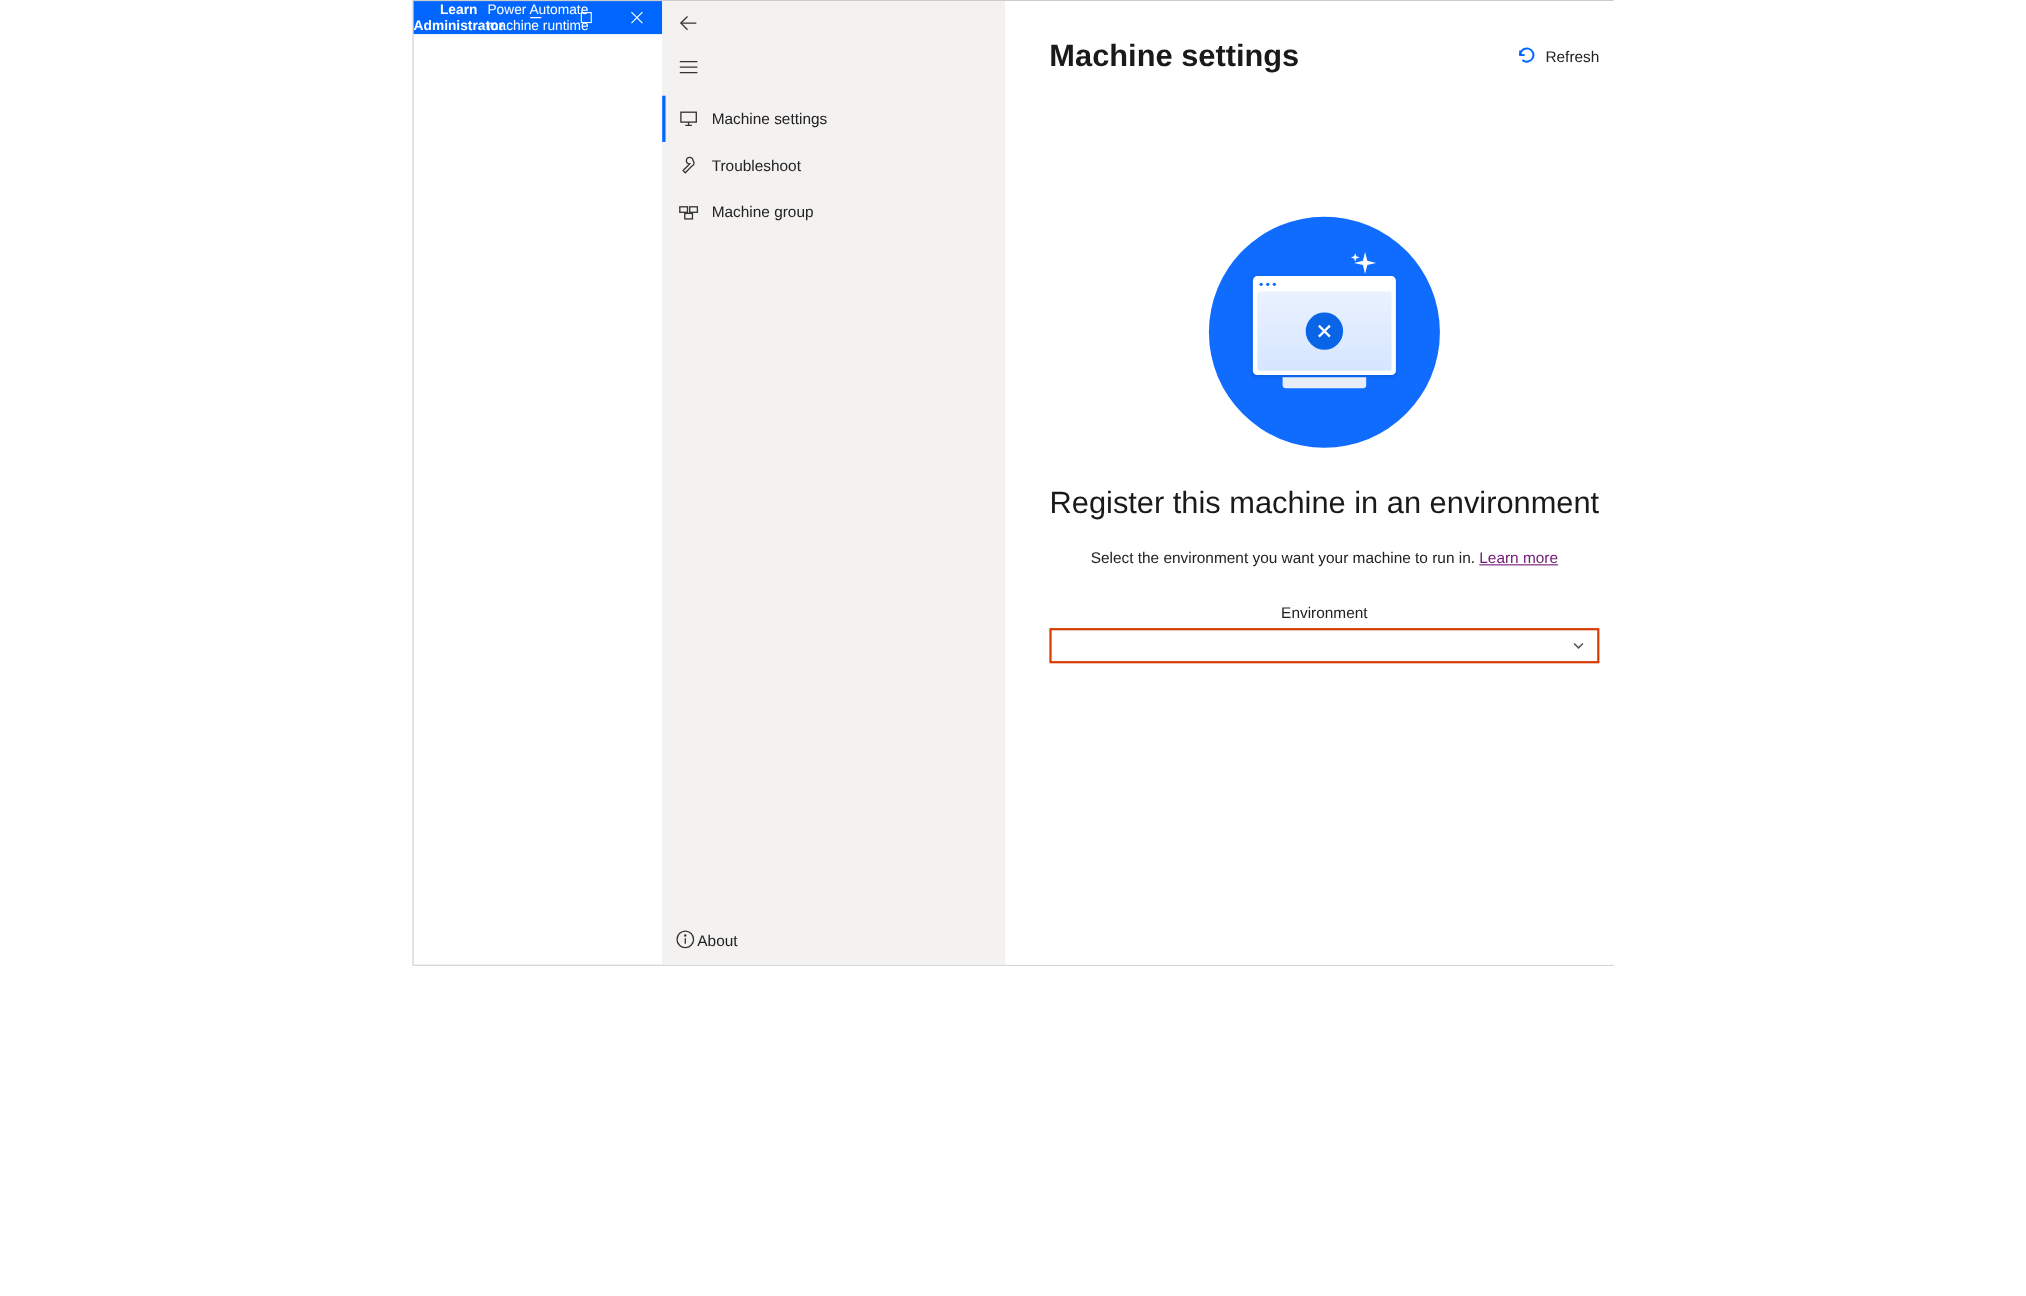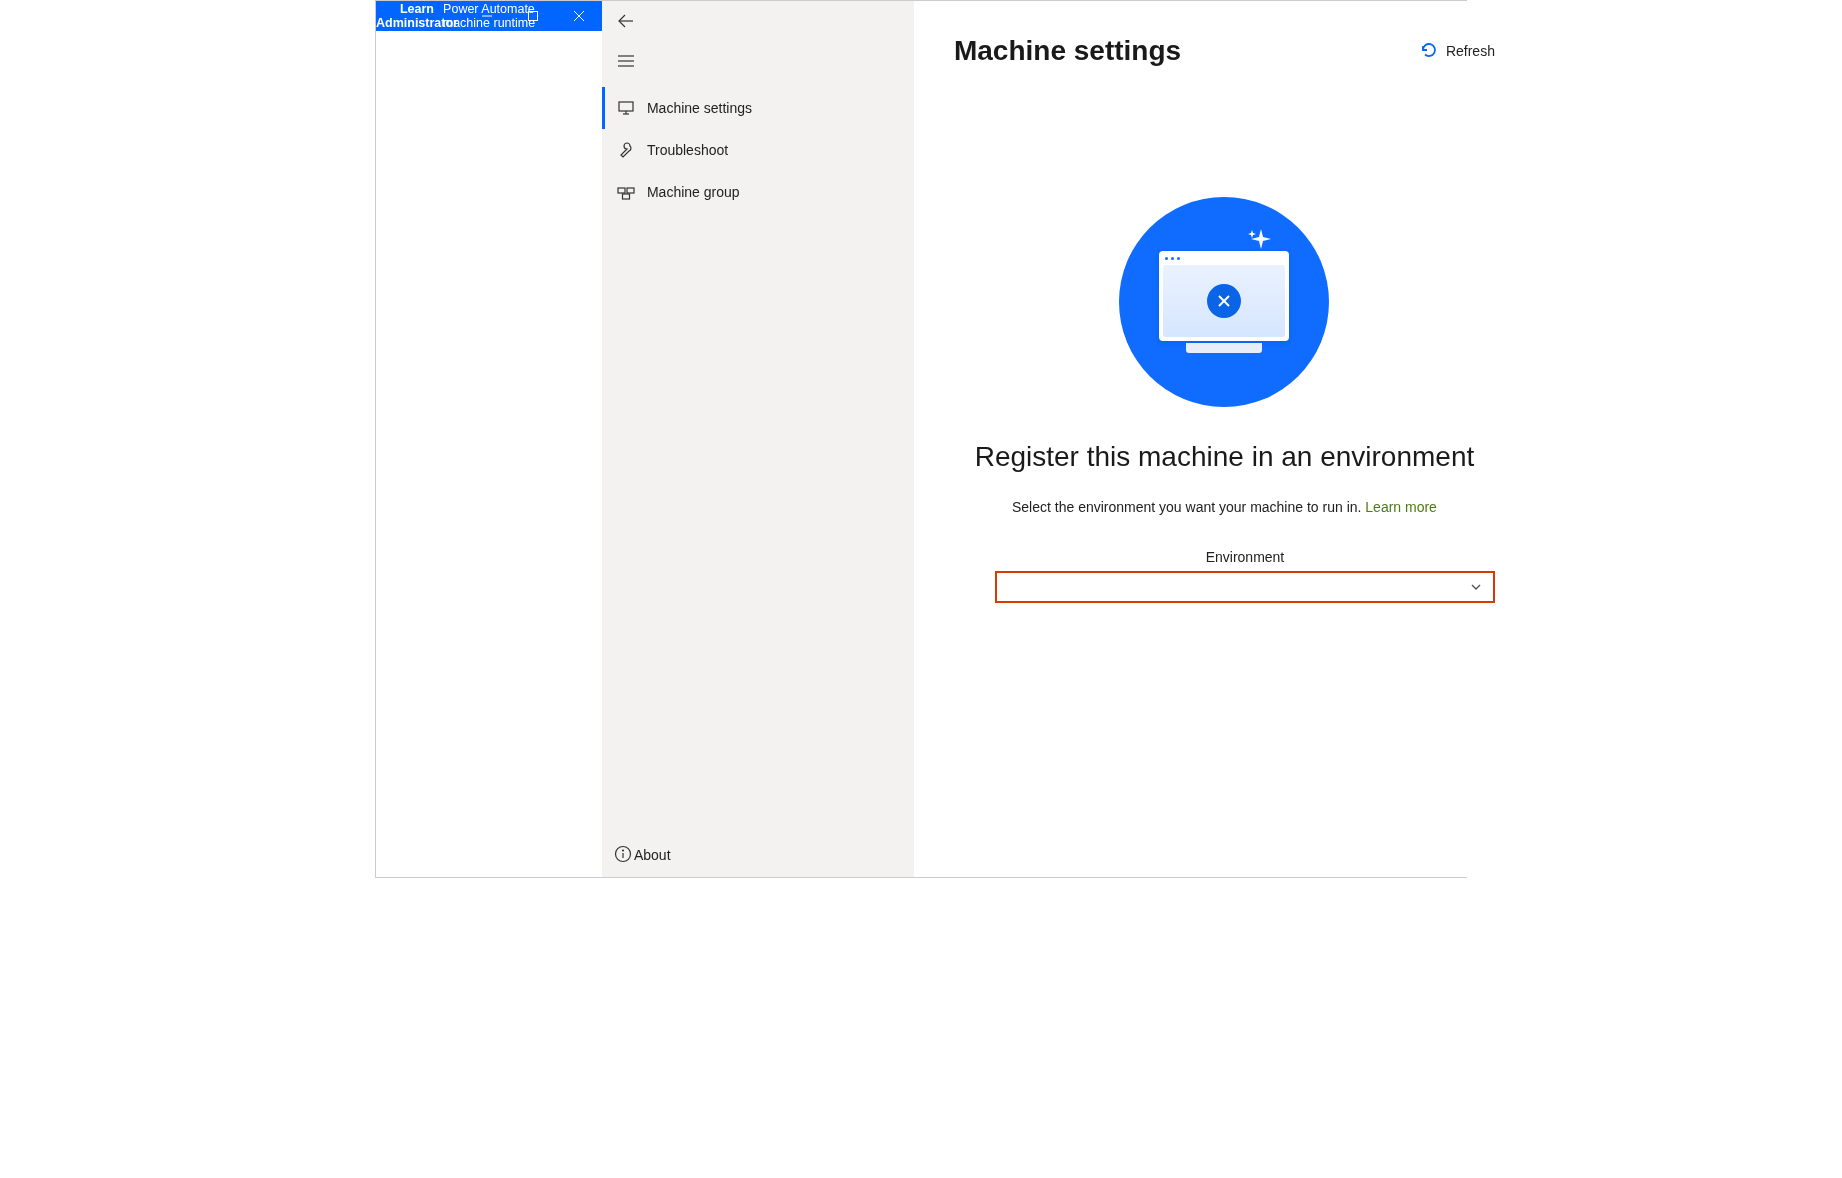--- a/index.html
+++ b/index.html
@@ -33,22 +33,22 @@
     .monitor-top { height:14px; display:flex; align-items:center; gap:3px; padding-left:6px; }
     .dot { width:3px; height:3px; background:#0f6cff; border-radius:50%; }
     .monitor-screen { height:72px; background:linear-gradient(#eaf2ff,#d6e6ff); display:flex; align-items:center; justify-content:center; margin:0 4px 4px 4px; border-radius:2px; }
     .x-badge { width:34px; height:34px; border-radius:50%; background:#0a64e8; display:flex; align-items:center; justify-content:center; }
     .x-badge svg { stroke:#fff; stroke-width:2; fill:none; }
     .monitor-stand { width:76px; height:10px; background:#e8eef7; margin:2px auto 0 auto; border-radius:0 0 3px 3px; }
     .sparkle { position:absolute; top:30px; right:54px; }
     .sparkle svg { fill:#fff; }
     .hero-title { margin-top:34px; font-size:28px; font-weight:400; color:#1a1a1a; }
     .hero-sub { margin-top:26px; font-size:14px; color:#222; }
-    .hero-sub a { color:#4d7c0f; cursor:pointer; }
-    .form { margin-top:34px; width:500px; align-self:center;margin-left:41px; }
+    .hero-sub a { color:#701a75; text-decoration:underline; cursor:pointer; }
+    .form { margin-top:34px; width:500px; align-self:center; }
     .form-label { font-size:14px; color:#222; margin-bottom:6px; display:block; }
     .dropdown { height:32px; border:2px solid #d83b01; background:#fff; display:flex; align-items:center; justify-content:flex-end; padding:0 10px; cursor:pointer; }
     .dropdown svg { stroke:#555; stroke-width:1.4; fill:none; }
   </style>
 </head>
 <body>
 
 <div class="window">
 
   <div class="titlebar">

